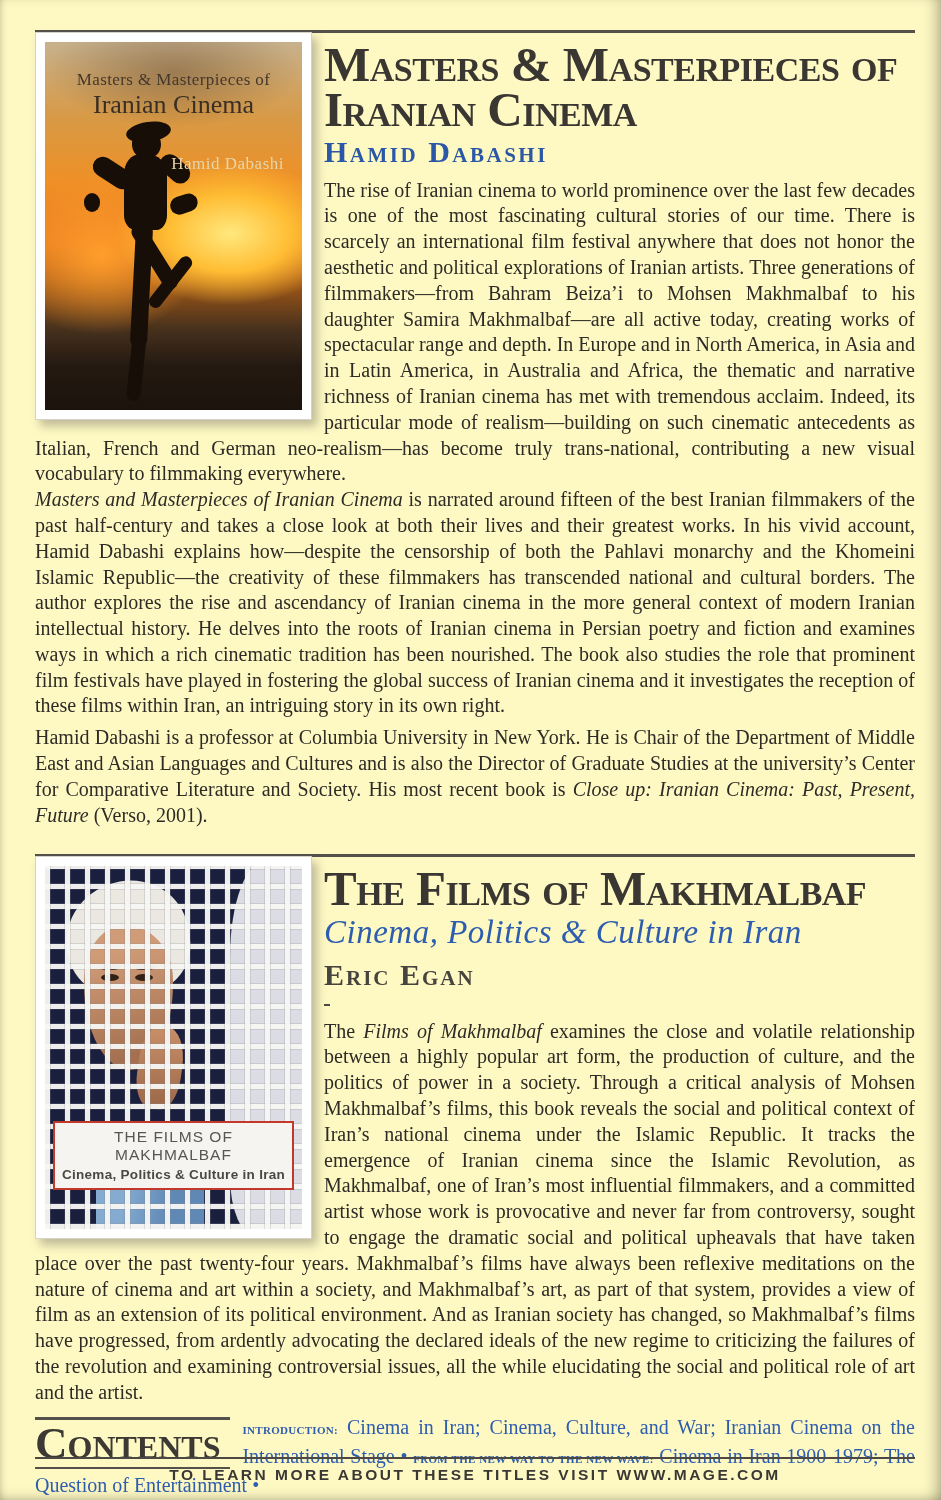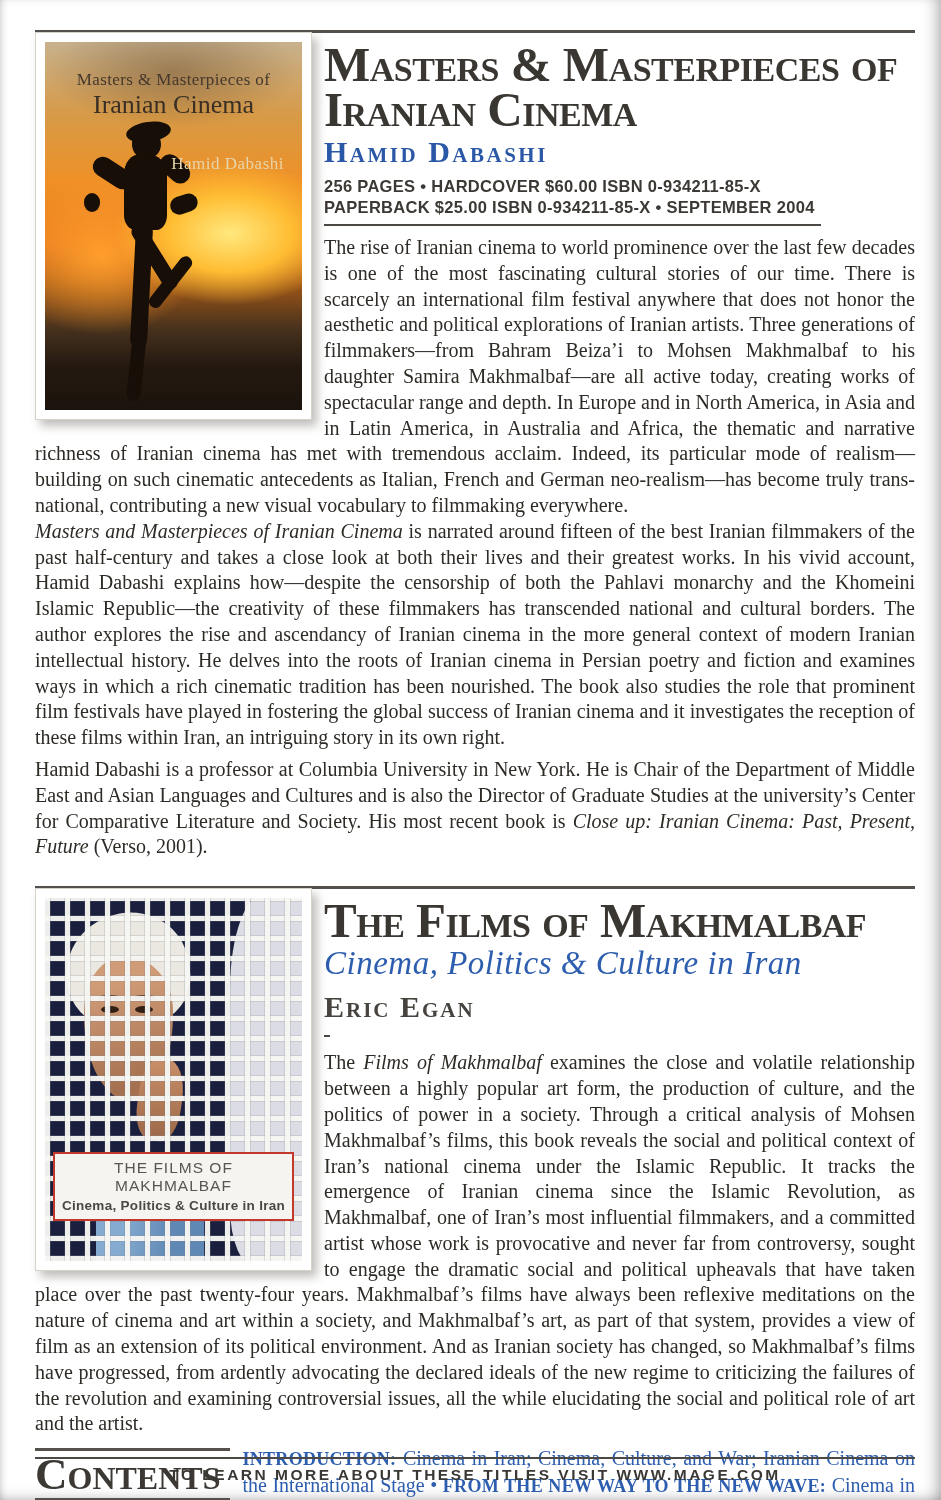--- a/index.html
+++ b/index.html
@@ -1,20 +1,20 @@
 <!DOCTYPE html>
 <html><head>
 <meta charset="utf-8">
 <style>
   html,body{margin:0;padding:0;background:#e8e6e1;}
   .page{
     position:relative;
     width:941px;height:1500px;
     margin:0 auto;
-    background:#ffffff;
+    background:#fef9c3;
     box-sizing:border-box;
     padding:30px 26px 0 35px;
     overflow:hidden;
     box-shadow:inset 6px 0 10px -7px rgba(0,0,0,.28), inset -12px 0 16px -9px rgba(0,0,0,.33), inset 0 -10px 14px -9px rgba(0,0,0,.22);
     font-family:"Liberation Serif", serif;
     color:#2e2b26;
   }
   .book{overflow:visible;}
   .book:after{content:"";display:block;clear:both;}
   .book-2{margin-top:26px;}
@@ -83,21 +83,21 @@
   
   .desc{margin-top:9px;}
   .desc p, .bio{margin:0;font-size:20px;line-height:25.8px;text-align:justify;}
   .bio{margin-top:6px;}
   .it{font-style:italic;}
 
   
   .contents{margin-top:8px;font-size:20px;line-height:26px;text-align:justify;color:#2d5dae;}
   .contents-label{float:left;font-variant:small-caps;font-weight:700;font-size:45px;line-height:1.0;color:#3c3834;
     border-top:3px solid #54504b;border-bottom:2px solid #54504b;padding:1px 10px 1px 0;margin:3px 12px 2px 0;}
-  .ccap{font-size:18px;font-weight:700;letter-spacing:.3px;}
+  .ccap{font-size:11px;font-weight:700;letter-spacing:.3px;}
 
   
   .footer{position:absolute;left:35px;right:26px;bottom:16px;}
   .footer-rule{height:2px;background:#4c4844;}
   .footer-text{text-align:center;font-family:"Liberation Sans",sans-serif;font-weight:bold;font-size:15.5px;letter-spacing:2.5px;color:#3a3835;padding-top:7px;}
 </style>
 </head>
 <body>
 
 <div class="page">
@@ -124,24 +124,20 @@
           <div class="l2">Iranian Cinema</div>
         </div>
         <div class="cov-author">Hamid Dabashi</div>
       </div>
     </div>
 
     <header>
       <div class="head-rule"></div>
       <h1 class="title"><span>Masters &amp; Masterpieces of</span><br><span>Iranian Cinema</span></h1>
       <div class="author">Hamid Dabashi</div>
-      <div class="meta-block">
-        <div>256 PAGES • HARDCOVER $60.00 ISBN 0-934211-85-X</div>
-        <div>PAPERBACK $25.00 ISBN 0-934211-85-X • SEPTEMBER 2004</div>
-      </div>
     </header>
 
     <div class="desc">
       <p>The rise of Iranian cinema to world prominence over the last few decades is one of the most fascinating cultural stories of our time. There is scarcely an international film festival anywhere that does not honor the aesthetic and political explorations of Iranian artists. Three generations of filmmakers—from Bahram Beiza’i to Mohsen Makhmalbaf to his daughter Samira Makhmalbaf—are all active today, creating works of spectacular range and depth. In Europe and in North America, in Asia and in Latin America, in Australia and Africa, the thematic and narrative richness of Iranian cinema has met with tremendous acclaim. Indeed, its particular mode of realism—building on such cinematic antecedents as Italian, French and German neo-realism—has become truly trans-national, contributing a new visual vocabulary to filmmaking everywhere.</p>
       <p><span class="it">Masters and Masterpieces of Iranian Cinema</span><span> is narrated around fifteen of the best Iranian filmmakers of the past half-century and takes a close look at both their lives and their greatest works. In his vivid account, Hamid Dabashi explains how—despite the censorship of both the Pahlavi monarchy and the Khomeini Islamic Republic—the creativity of these filmmakers has transcended national and cultural borders. The author explores the rise and ascendancy of Iranian cinema in the more general context of modern Iranian intellectual history. He delves into the roots of Iranian cinema in Persian poetry and fiction and examines ways in which a rich cinematic tradition has been nourished. The book also studies the role that prominent film festivals have played in fostering the global success of Iranian cinema and it investigates the reception of these films within Iran, an intriguing story in its own right.</span></p>
     </div>
 
     <p class="bio"><span>Hamid Dabashi is a professor at Columbia University in New York. He is Chair of the Department of Middle East and Asian Languages and Cultures and is also the Director of Graduate Studies at the university’s Center for Comparative Literature and Society. His most recent book is </span><span class="it">Close up: Iranian Cinema: Past, Present, Future</span><span> (Verso, 2001).</span></p>
   </section>
 

